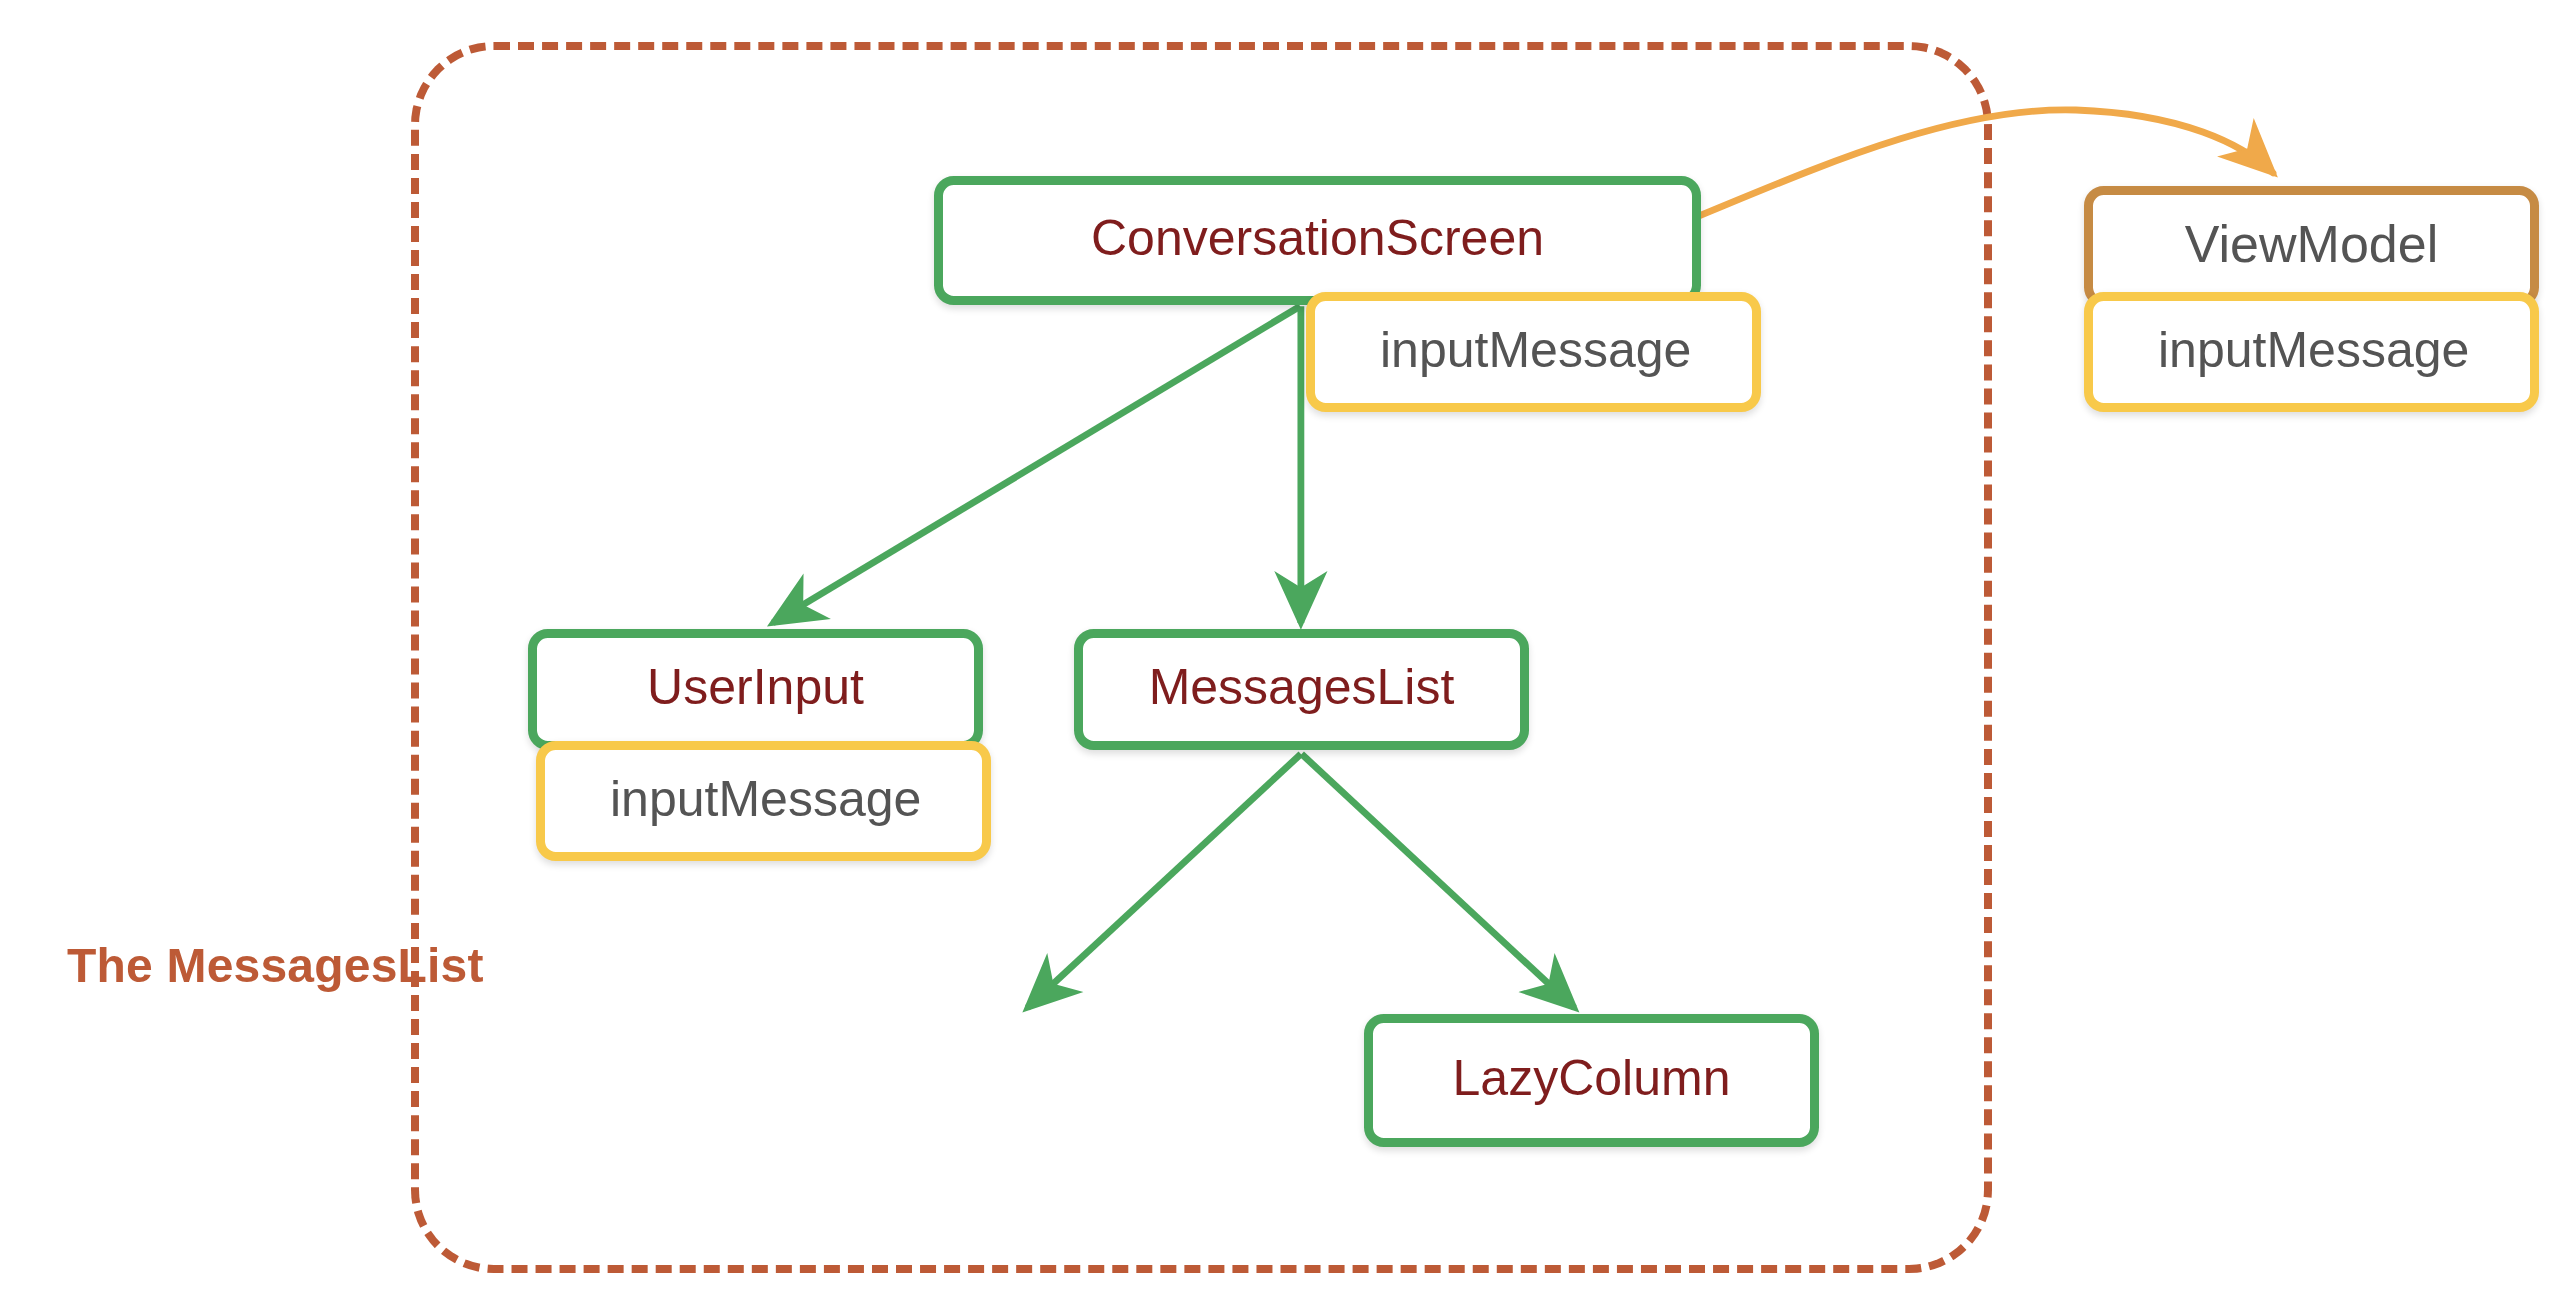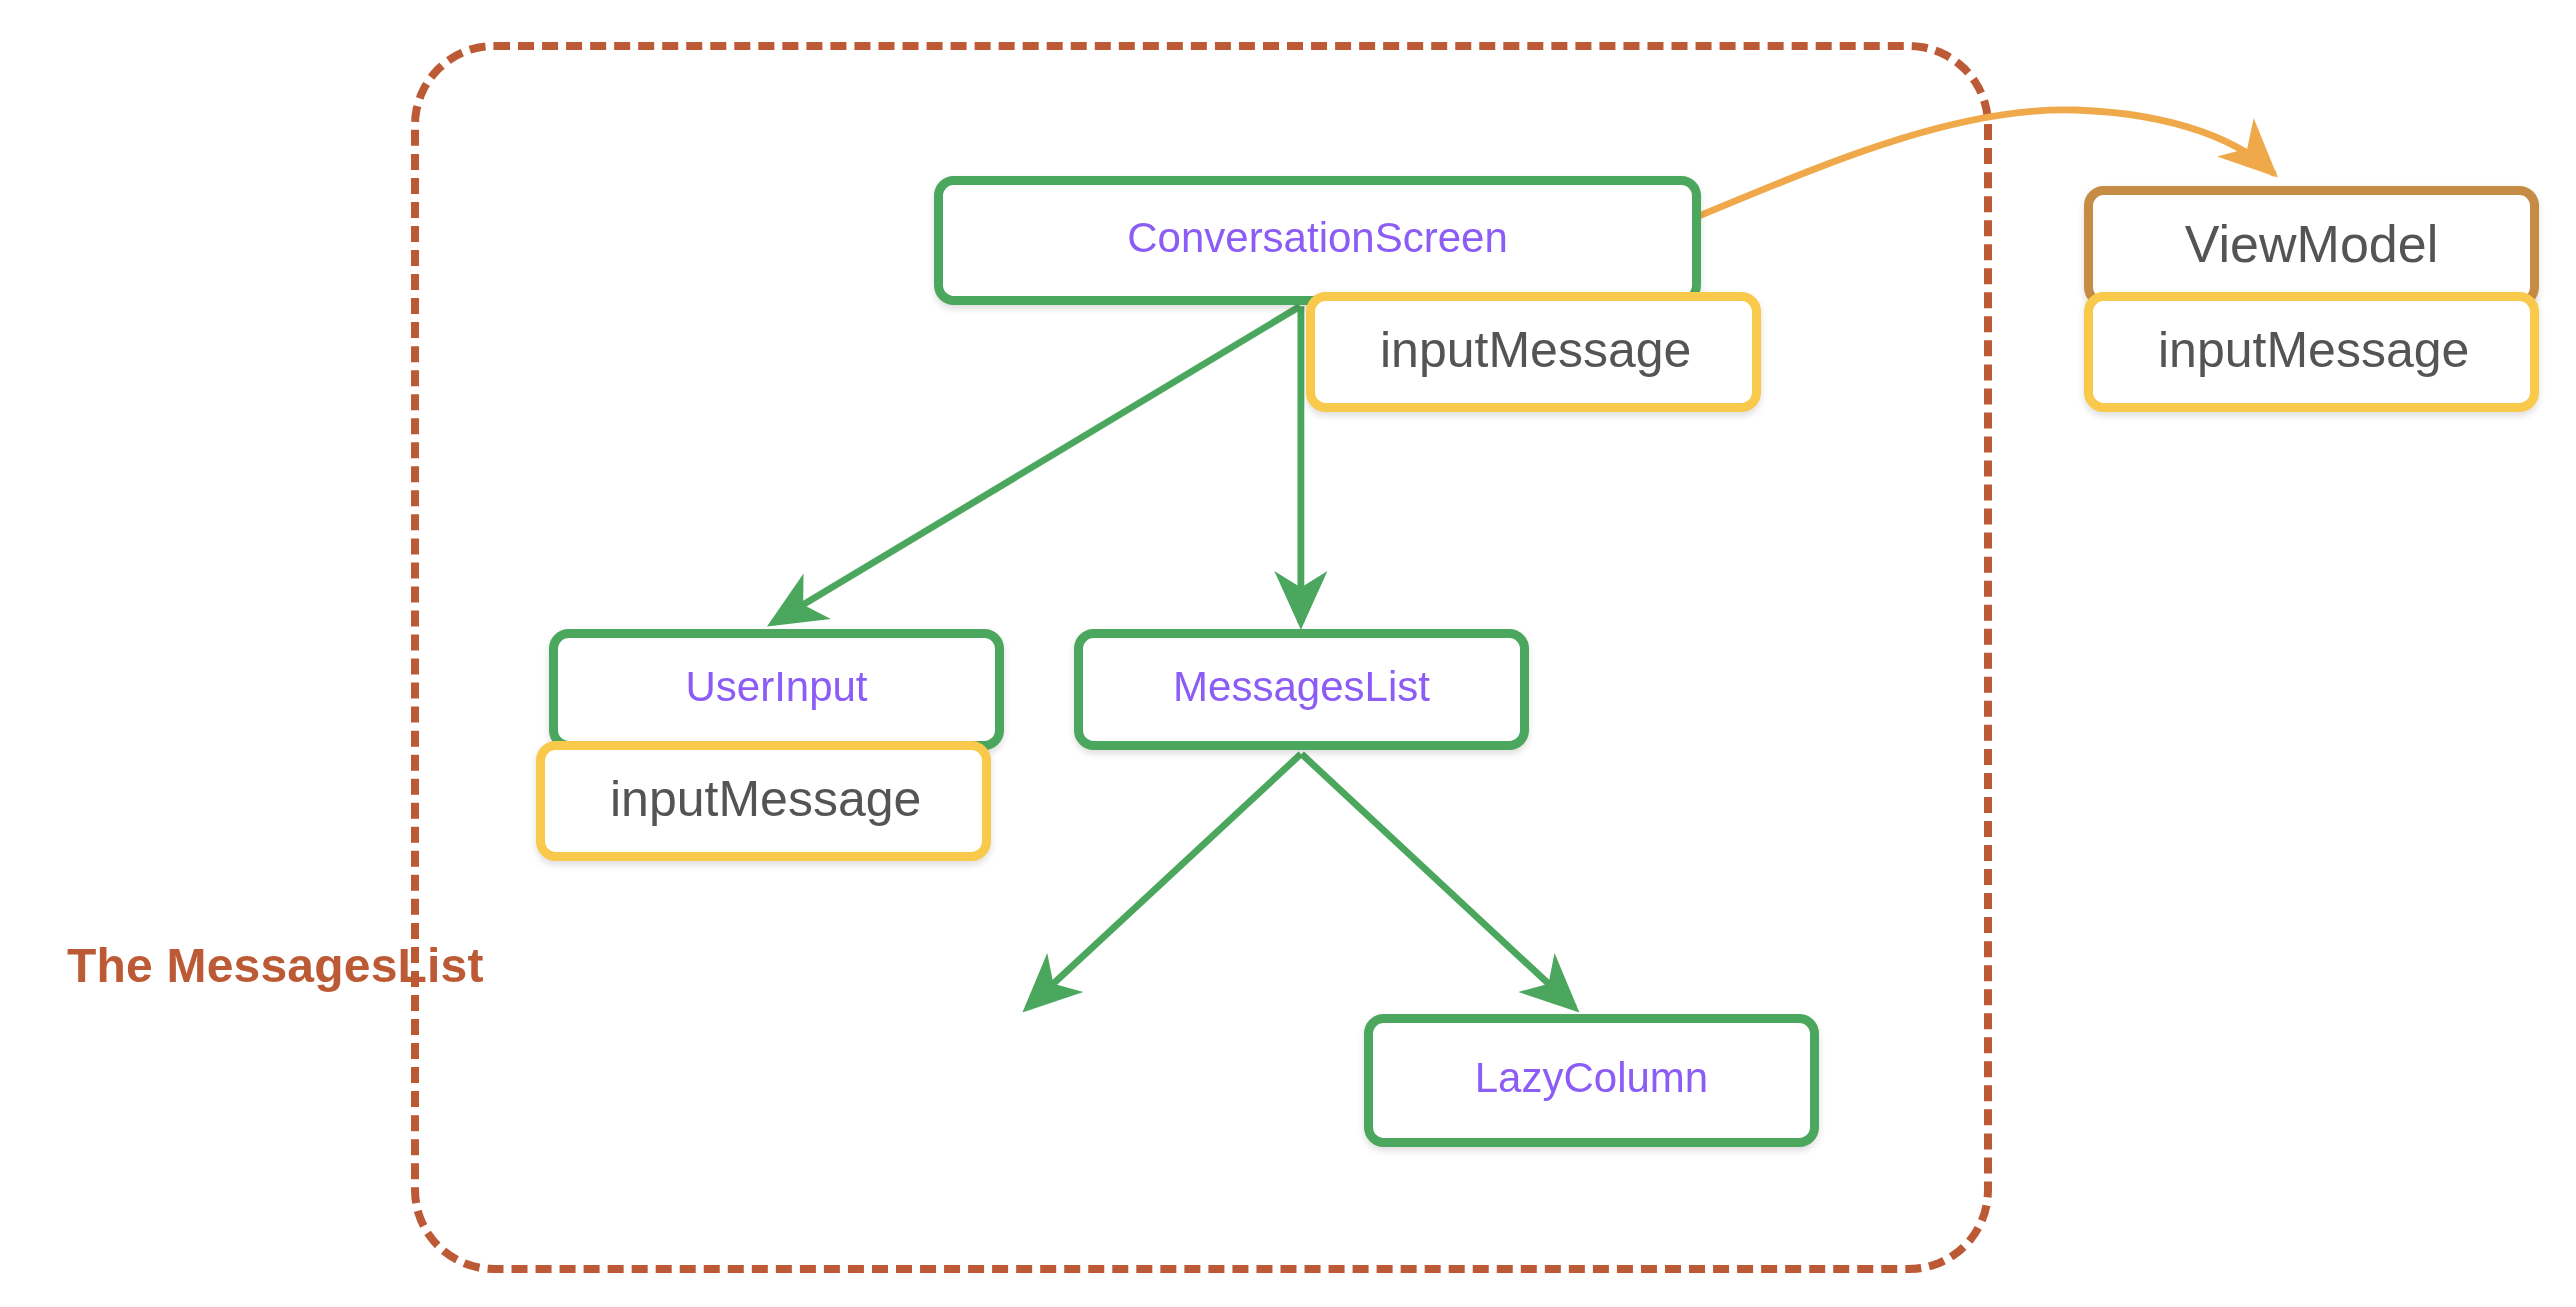--- a/index.html
+++ b/index.html
@@ -56,22 +56,22 @@
     justify-content: center;
     box-shadow: 0 3.8px 7.6px rgba(0,0,0,0.13);
     white-space: nowrap;
   }
   .node .label {
     line-height: 1;
   }
 
   .composable {
     border: 9.8px solid #4ba75d;
-    font-size: 42px;
-    color: #8b5cf6;
+    font-size: 50px;
+    color: #7f1d1d;
     text-align: right;
   }
   .composable .label { padding-bottom: 4.5px; }
 
   .state {
     border: 9.8px solid #f8c94a;
     font-size: 50px;
     color: #545454;
     padding-left: 38px;
   }
@@ -90,21 +90,21 @@
     z-index: 5;
   }
   #node-conversation-inputmessage {
     left: 1306px;  top: 292px;  width: 455px;  height: 120px;
     z-index: 6;
     justify-content: flex-start;
   }
   #node-conversation-inputmessage .label { padding-left: 27px; }
 
   #node-userinput {
-    left: 549px;   top: 629px;  width: 455px;  height: 121px;
+    left: 528px;   top: 629px;  width: 455px;  height: 121px;
     z-index: 5;
   }
   #node-userinput-inputmessage {
     left: 536px;   top: 741px;  width: 455px;  height: 120px;
     z-index: 6;
     justify-content: flex-start;
   }
   #node-userinput-inputmessage .label { padding-left: 27px; }
 
   #node-messageslist {

